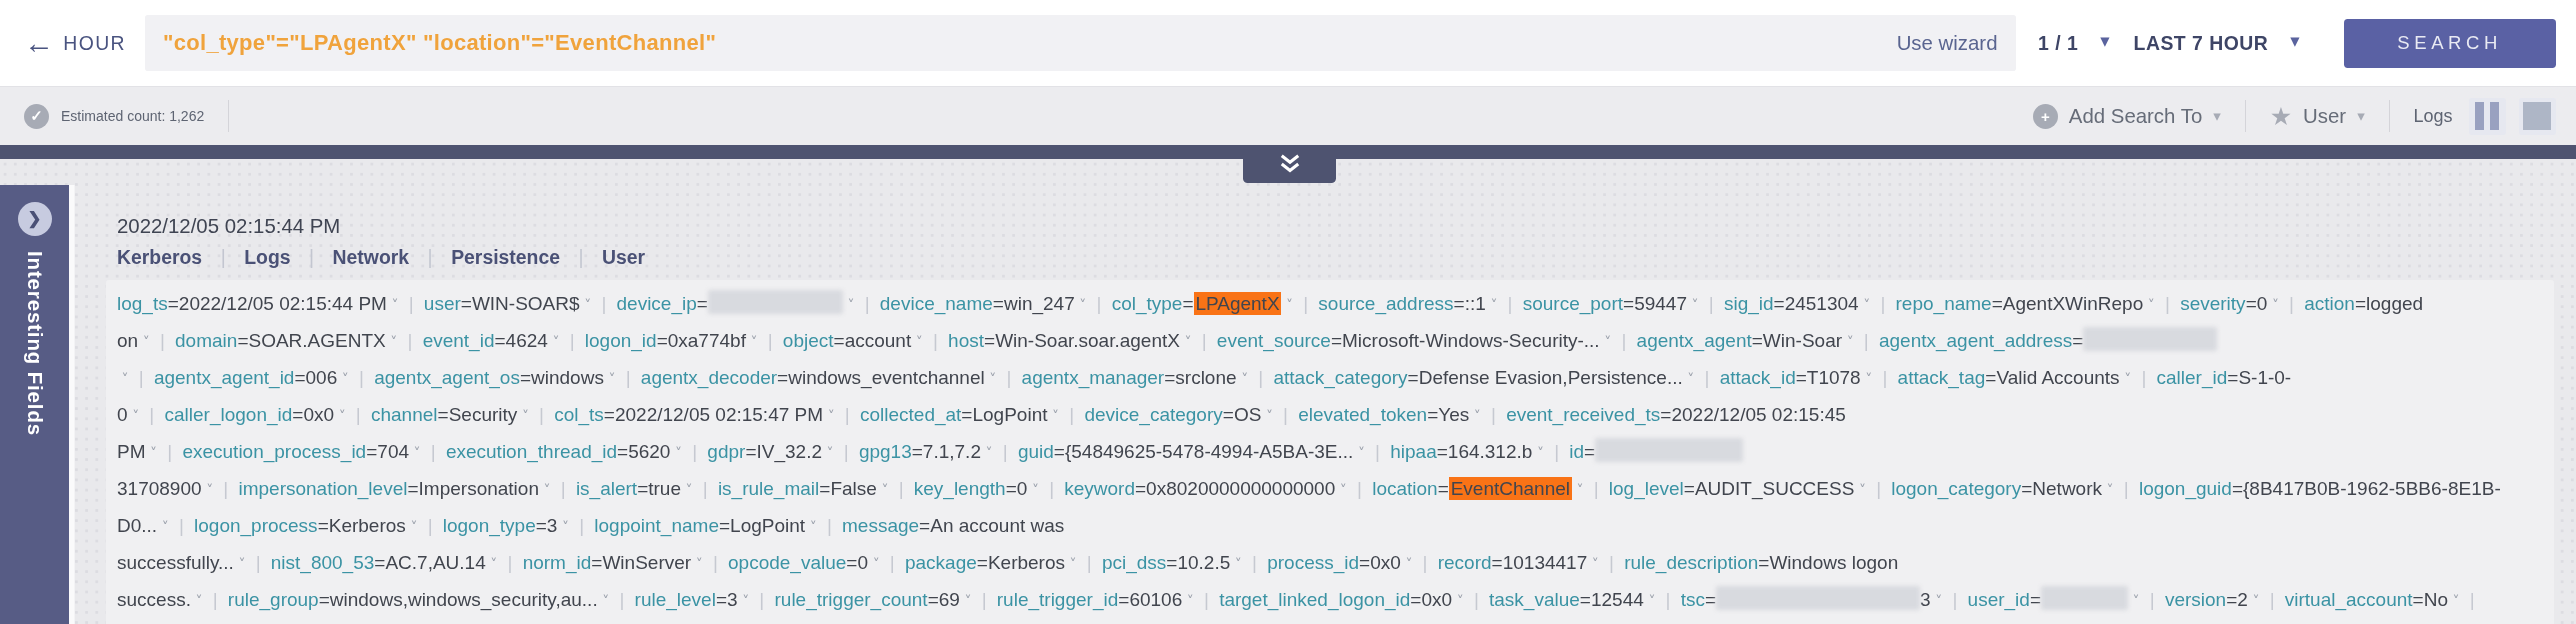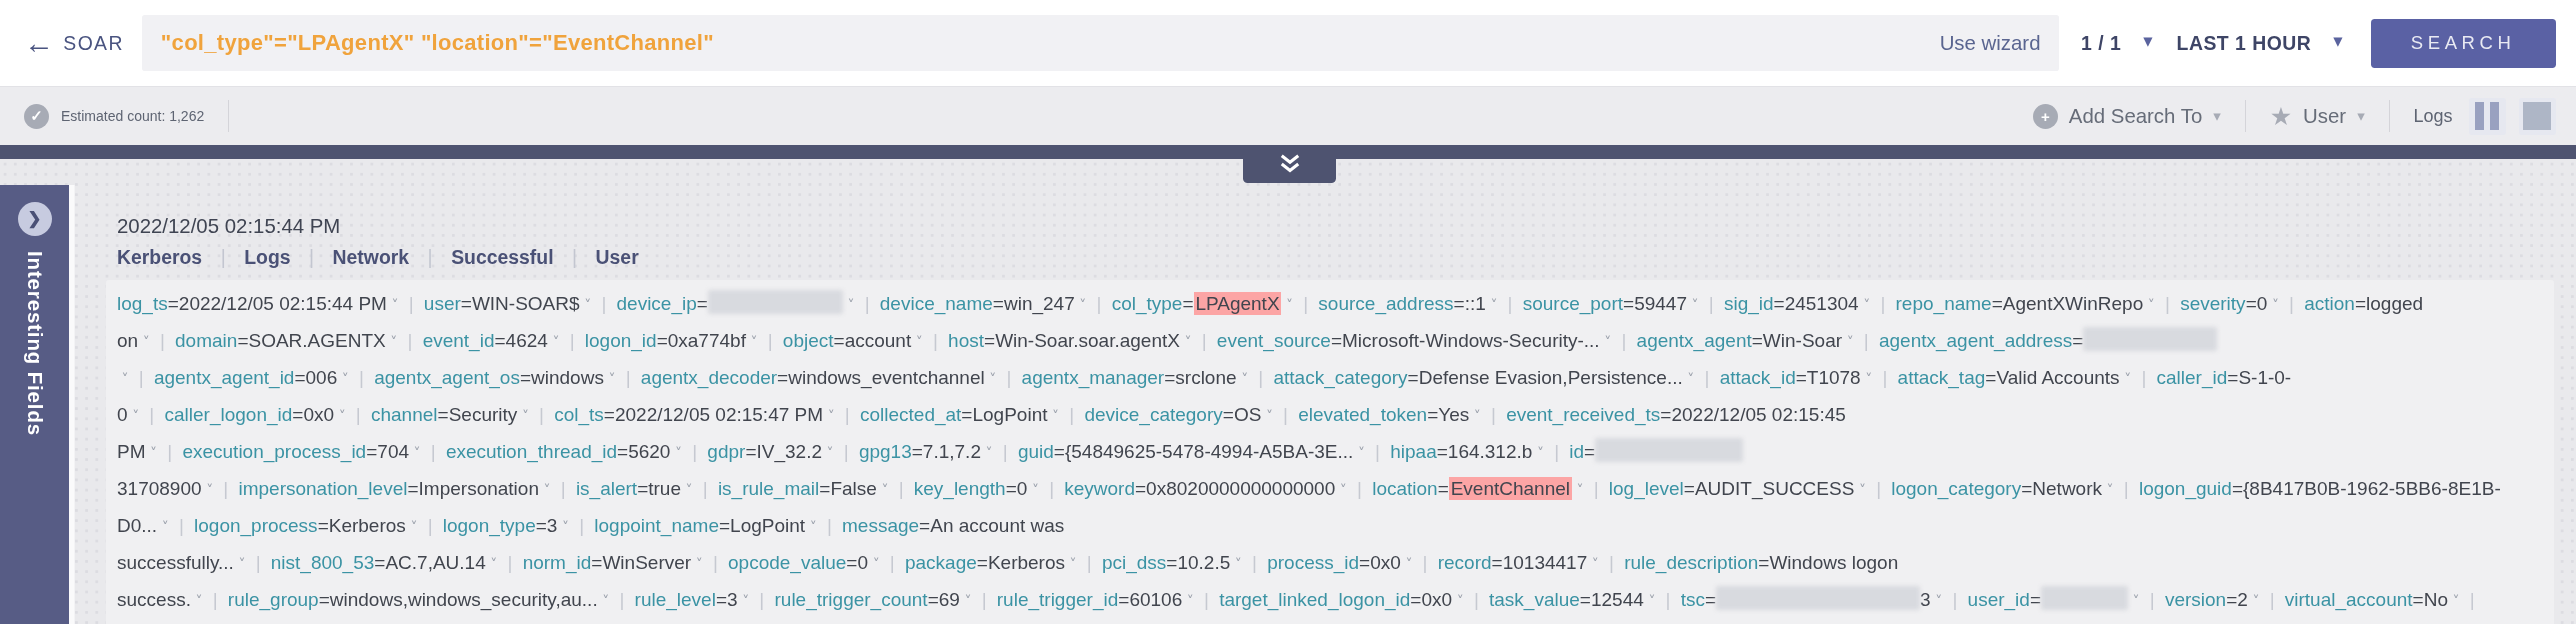--- a/index.html
+++ b/index.html
@@ -15,21 +15,21 @@
   .querybox{flex:1 1 auto;height:56px;background:#f1f1f4;border-radius:2.8px;margin-left:18.5px;
             display:flex;align-items:center;padding:0 18.5px;box-sizing:border-box;}
   .querytext{flex:1 1 auto;font-size:22px;font-weight:600;color:#f0a33c;letter-spacing:0.3px;
              white-space:nowrap;overflow:hidden;}
   .usewizard{flex:0 0 auto;font-size:20.4px;color:#5a6590;cursor:pointer;}
   .ddl{display:flex;cursor:pointer;flex:0 0 auto;}
   .ddl .txt{font-size:19.4px;color:#3e4566;font-weight:600;letter-spacing:0.5px;white-space:nowrap;}
   .ddl .tri{font-size:18.5px;color:#5a639e;margin-left:22px;line-height:1;}
   .pager{margin-left:22px;}
   .range{margin-left:24px;}
-  .searchbtn{flex:0 0 auto;margin-left:28px;width:185px;height:49px;background:#5a61a4;border:none;
+  .searchbtn{flex:0 0 auto;margin-left:44px;width:212px;height:49px;background:#5a61a4;border:none;
              border-radius:3.7px;color:#e9eaf3;font-size:18.5px;letter-spacing:4.6px;
              font-family:"Liberation Sans",sans-serif;cursor:pointer;}
 
   
   .statusbar{position:absolute;top:86px;left:0;width:2576px;height:59px;background:#ececef;
              border-top:0.9px solid #e2e2e6;display:flex;align-items:center;
              padding:0 20.4px 0 24px;box-sizing:border-box;}
   .circle-ic{width:25px;height:25px;border-radius:50%;background:#a7abb5;color:#ffffff;
              display:flex;align-items:center;justify-content:center;font-size:15px;font-weight:bold;flex:0 0 auto;}
   .statusbar .stext{font-size:14px;color:#5e6472;margin-left:12px;white-space:nowrap;}
@@ -68,46 +68,46 @@
   .ts{font-size:20.4px;color:#3f4452;}
   .tags{margin-top:8.3px;display:flex;align-items:center;font-size:19.4px;font-weight:600;color:#4a5176;}
   .tags .tag{cursor:pointer;}
   .tags .tsep{color:#c3c6d0;font-weight:400;margin:0 18.5px;}
   .kv-card{margin-top:11px;margin-left:-11px;background:#f0f0f2;border-radius:2.8px;
            padding:5.6px 13px 9.3px 11px;box-sizing:border-box;width:2448px;}
   .kv-flow{font-size:19px;line-height:36px;color:#41454e;}
   .kv{white-space:normal;}
   .k{color:#3b93a4;}
   .v{color:#41454e;}
-  .hl{background:#fca5a5;padding:0.9px 1.9px;}
+  .hl{background:#f97316;padding:0.9px 1.9px;}
   .caret{font-family:"DejaVu Sans",sans-serif;font-size:14px;color:#9aa0ab;margin-left:4.6px;cursor:pointer;}
   .sep{color:#c6c9d1;margin:0 10.2px;}
   .red{display:inline-block;height:24px;border-radius:1.9px;background:#d8dadf;
        filter:blur(2.3px);vertical-align:-4.6px;}
 </style>
 </head>
 <body>
 
 <div id="app">
 
   <div class="topbar">
     <div class="back">
       <span class="arrow">←</span>
-      <span class="lbl">SOAR</span>
+      <span class="lbl">HOUR</span>
     </div>
     <div class="querybox">
       <span class="querytext">"col_type"="LPAgentX" "location"="EventChannel"</span>
       <span class="usewizard">Use wizard</span>
     </div>
     <div class="ddl pager">
       <span class="txt">1 / 1</span>
       <span class="tri">▾</span>
     </div>
     <div class="ddl range">
-      <span class="txt">LAST 1 HOUR</span>
+      <span class="txt">LAST 7 HOUR</span>
       <span class="tri">▾</span>
     </div>
     <button class="searchbtn">SEARCH</button>
   </div>
 
   <div class="statusbar">
     <span class="circle-ic">✓</span>
     <span class="stext">Estimated count: 1,262</span>
     <span class="vdiv"></span>
     <span class="spacer"></span>
@@ -155,21 +155,21 @@
 
     <div class="log-entry">
       <div class="ts">2022/12/05 02:15:44 PM</div>
       <div class="tags">
           <span class="tag">Kerberos</span>
           <span class="tsep">|</span>
           <span class="tag">Logs</span>
           <span class="tsep">|</span>
           <span class="tag">Network</span>
           <span class="tsep">|</span>
-          <span class="tag">Successful</span>
+          <span class="tag">Persistence</span>
           <span class="tsep">|</span>
           <span class="tag">User</span>
         </div>
       <div class="kv-card">
         <div class="kv-flow"><span class="kv"><span class="k">log_ts</span>=<span class="v">2022/12/05 02:15:44 PM</span><span class="caret">˅</span></span><span class="sep">|</span><span class="kv"><span class="k">user</span>=<span class="v">WIN-SOAR$</span><span class="caret">˅</span></span><span class="sep">|</span><span class="kv"><span class="k">device_ip</span>=<span class="red" style="width: 135px;"></span><span class="caret">˅</span></span><span class="sep">|</span><span class="kv"><span class="k">device_name</span>=<span class="v">win_247</span><span class="caret">˅</span></span><span class="sep">|</span><span class="kv"><span class="k">col_type</span>=<span class="v hl">LPAgentX</span><span class="caret">˅</span></span><span class="sep">|</span><span class="kv"><span class="k">source_address</span>=<span class="v">::1</span><span class="caret">˅</span></span><span class="sep">|</span><span class="kv"><span class="k">source_port</span>=<span class="v">59447</span><span class="caret">˅</span></span><span class="sep">|</span><span class="kv"><span class="k">sig_id</span>=<span class="v">2451304</span><span class="caret">˅</span></span><span class="sep">|</span><span class="kv"><span class="k">repo_name</span>=<span class="v">AgentXWinRepo</span><span class="caret">˅</span></span><span class="sep">|</span><span class="kv"><span class="k">severity</span>=<span class="v">0</span><span class="caret">˅</span></span><span class="sep">|</span><span class="kv"><span class="k">action</span>=<span class="v">logged on</span><span class="caret">˅</span></span><span class="sep">|</span><span class="kv"><span class="k">domain</span>=<span class="v">SOAR.AGENTX</span><span class="caret">˅</span></span><span class="sep">|</span><span class="kv"><span class="k">event_id</span>=<span class="v">4624</span><span class="caret">˅</span></span><span class="sep">|</span><span class="kv"><span class="k">logon_id</span>=<span class="v">0xa774bf</span><span class="caret">˅</span></span><span class="sep">|</span><span class="kv"><span class="k">object</span>=<span class="v">account</span><span class="caret">˅</span></span><span class="sep">|</span><span class="kv"><span class="k">host</span>=<span class="v">Win-Soar.soar.agentX</span><span class="caret">˅</span></span><span class="sep">|</span><span class="kv"><span class="k">event_source</span>=<span class="v">Microsoft-Windows-Security-...</span><span class="caret">˅</span></span><span class="sep">|</span><span class="kv"><span class="k">agentx_agent</span>=<span class="v">Win-Soar</span><span class="caret">˅</span></span><span class="sep">|</span><span class="kv"><span class="k">agentx_agent_address</span>=<span class="red" style="width: 134px;"></span><span class="caret">˅</span></span><span class="sep">|</span><span class="kv"><span class="k">agentx_agent_id</span>=<span class="v">006</span><span class="caret">˅</span></span><span class="sep">|</span><span class="kv"><span class="k">agentx_agent_os</span>=<span class="v">windows</span><span class="caret">˅</span></span><span class="sep">|</span><span class="kv"><span class="k">agentx_decoder</span>=<span class="v">windows_eventchannel</span><span class="caret">˅</span></span><span class="sep">|</span><span class="kv"><span class="k">agentx_manager</span>=<span class="v">srclone</span><span class="caret">˅</span></span><span class="sep">|</span><span class="kv"><span class="k">attack_category</span>=<span class="v">Defense Evasion,Persistence...</span><span class="caret">˅</span></span><span class="sep">|</span><span class="kv"><span class="k">attack_id</span>=<span class="v">T1078</span><span class="caret">˅</span></span><span class="sep">|</span><span class="kv"><span class="k">attack_tag</span>=<span class="v">Valid Accounts</span><span class="caret">˅</span></span><span class="sep">|</span><span class="kv"><span class="k">caller_id</span>=<span class="v">S-1-0-0</span><span class="caret">˅</span></span><span class="sep">|</span><span class="kv"><span class="k">caller_logon_id</span>=<span class="v">0x0</span><span class="caret">˅</span></span><span class="sep">|</span><span class="kv"><span class="k">channel</span>=<span class="v">Security</span><span class="caret">˅</span></span><span class="sep">|</span><span class="kv"><span class="k">col_ts</span>=<span class="v">2022/12/05 02:15:47 PM</span><span class="caret">˅</span></span><span class="sep">|</span><span class="kv"><span class="k">collected_at</span>=<span class="v">LogPoint</span><span class="caret">˅</span></span><span class="sep">|</span><span class="kv"><span class="k">device_category</span>=<span class="v">OS</span><span class="caret">˅</span></span><span class="sep">|</span><span class="kv"><span class="k">elevated_token</span>=<span class="v">Yes</span><span class="caret">˅</span></span><span class="sep">|</span><span class="kv"><span class="k">event_received_ts</span>=<span class="v">2022/12/05 02:15:45 PM</span><span class="caret">˅</span></span><span class="sep">|</span><span class="kv"><span class="k">execution_process_id</span>=<span class="v">704</span><span class="caret">˅</span></span><span class="sep">|</span><span class="kv"><span class="k">execution_thread_id</span>=<span class="v">5620</span><span class="caret">˅</span></span><span class="sep">|</span><span class="kv"><span class="k">gdpr</span>=<span class="v">IV_32.2</span><span class="caret">˅</span></span><span class="sep">|</span><span class="kv"><span class="k">gpg13</span>=<span class="v">7.1,7.2</span><span class="caret">˅</span></span><span class="sep">|</span><span class="kv"><span class="k">guid</span>=<span class="v">{54849625-5478-4994-A5BA-3E...</span><span class="caret">˅</span></span><span class="sep">|</span><span class="kv"><span class="k">hipaa</span>=<span class="v">164.312.b</span><span class="caret">˅</span></span><span class="sep">|</span><span class="kv"><span class="k">id</span>=<span class="red" style="width: 148px;"></span><span class="v">31708900</span><span class="caret">˅</span></span><span class="sep">|</span><span class="kv"><span class="k">impersonation_level</span>=<span class="v">Impersonation</span><span class="caret">˅</span></span><span class="sep">|</span><span class="kv"><span class="k">is_alert</span>=<span class="v">true</span><span class="caret">˅</span></span><span class="sep">|</span><span class="kv"><span class="k">is_rule_mail</span>=<span class="v">False</span><span class="caret">˅</span></span><span class="sep">|</span><span class="kv"><span class="k">key_length</span>=<span class="v">0</span><span class="caret">˅</span></span><span class="sep">|</span><span class="kv"><span class="k">keyword</span>=<span class="v">0x8020000000000000</span><span class="caret">˅</span></span><span class="sep">|</span><span class="kv"><span class="k">location</span>=<span class="v hl">EventChannel</span><span class="caret">˅</span></span><span class="sep">|</span><span class="kv"><span class="k">log_level</span>=<span class="v">AUDIT_SUCCESS</span><span class="caret">˅</span></span><span class="sep">|</span><span class="kv"><span class="k">logon_category</span>=<span class="v">Network</span><span class="caret">˅</span></span><span class="sep">|</span><span class="kv"><span class="k">logon_guid</span>=<span class="v">{8B417B0B-1962-5BB6-8E1B-D0...</span><span class="caret">˅</span></span><span class="sep">|</span><span class="kv"><span class="k">logon_process</span>=<span class="v">Kerberos</span><span class="caret">˅</span></span><span class="sep">|</span><span class="kv"><span class="k">logon_type</span>=<span class="v">3</span><span class="caret">˅</span></span><span class="sep">|</span><span class="kv"><span class="k">logpoint_name</span>=<span class="v">LogPoint</span><span class="caret">˅</span></span><span class="sep">|</span><span class="kv"><span class="k">message</span>=<span class="v">An account was successfully...</span><span class="caret">˅</span></span><span class="sep">|</span><span class="kv"><span class="k">nist_800_53</span>=<span class="v">AC.7,AU.14</span><span class="caret">˅</span></span><span class="sep">|</span><span class="kv"><span class="k">norm_id</span>=<span class="v">WinServer</span><span class="caret">˅</span></span><span class="sep">|</span><span class="kv"><span class="k">opcode_value</span>=<span class="v">0</span><span class="caret">˅</span></span><span class="sep">|</span><span class="kv"><span class="k">package</span>=<span class="v">Kerberos</span><span class="caret">˅</span></span><span class="sep">|</span><span class="kv"><span class="k">pci_dss</span>=<span class="v">10.2.5</span><span class="caret">˅</span></span><span class="sep">|</span><span class="kv"><span class="k">process_id</span>=<span class="v">0x0</span><span class="caret">˅</span></span><span class="sep">|</span><span class="kv"><span class="k">record</span>=<span class="v">10134417</span><span class="caret">˅</span></span><span class="sep">|</span><span class="kv"><span class="k">rule_description</span>=<span class="v">Windows logon success.</span><span class="caret">˅</span></span><span class="sep">|</span><span class="kv"><span class="k">rule_group</span>=<span class="v">windows,windows_security,au...</span><span class="caret">˅</span></span><span class="sep">|</span><span class="kv"><span class="k">rule_level</span>=<span class="v">3</span><span class="caret">˅</span></span><span class="sep">|</span><span class="kv"><span class="k">rule_trigger_count</span>=<span class="v">69</span><span class="caret">˅</span></span><span class="sep">|</span><span class="kv"><span class="k">rule_trigger_id</span>=<span class="v">60106</span><span class="caret">˅</span></span><span class="sep">|</span><span class="kv"><span class="k">target_linked_logon_id</span>=<span class="v">0x0</span><span class="caret">˅</span></span><span class="sep">|</span><span class="kv"><span class="k">task_value</span>=<span class="v">12544</span><span class="caret">˅</span></span><span class="sep">|</span><span class="kv"><span class="k">tsc</span>=<span class="red" style="width: 204px;"></span><span class="v">3</span><span class="caret">˅</span></span><span class="sep">|</span><span class="kv"><span class="k">user_id</span>=<span class="red" style="width: 87px;"></span><span class="caret">˅</span></span><span class="sep">|</span><span class="kv"><span class="k">version</span>=<span class="v">2</span><span class="caret">˅</span></span><span class="sep">|</span><span class="kv"><span class="k">virtual_account</span>=<span class="v">No</span><span class="caret">˅</span></span><span class="sep">|</span></div>
       </div>
     </div>
 
   </div>
 </div>

